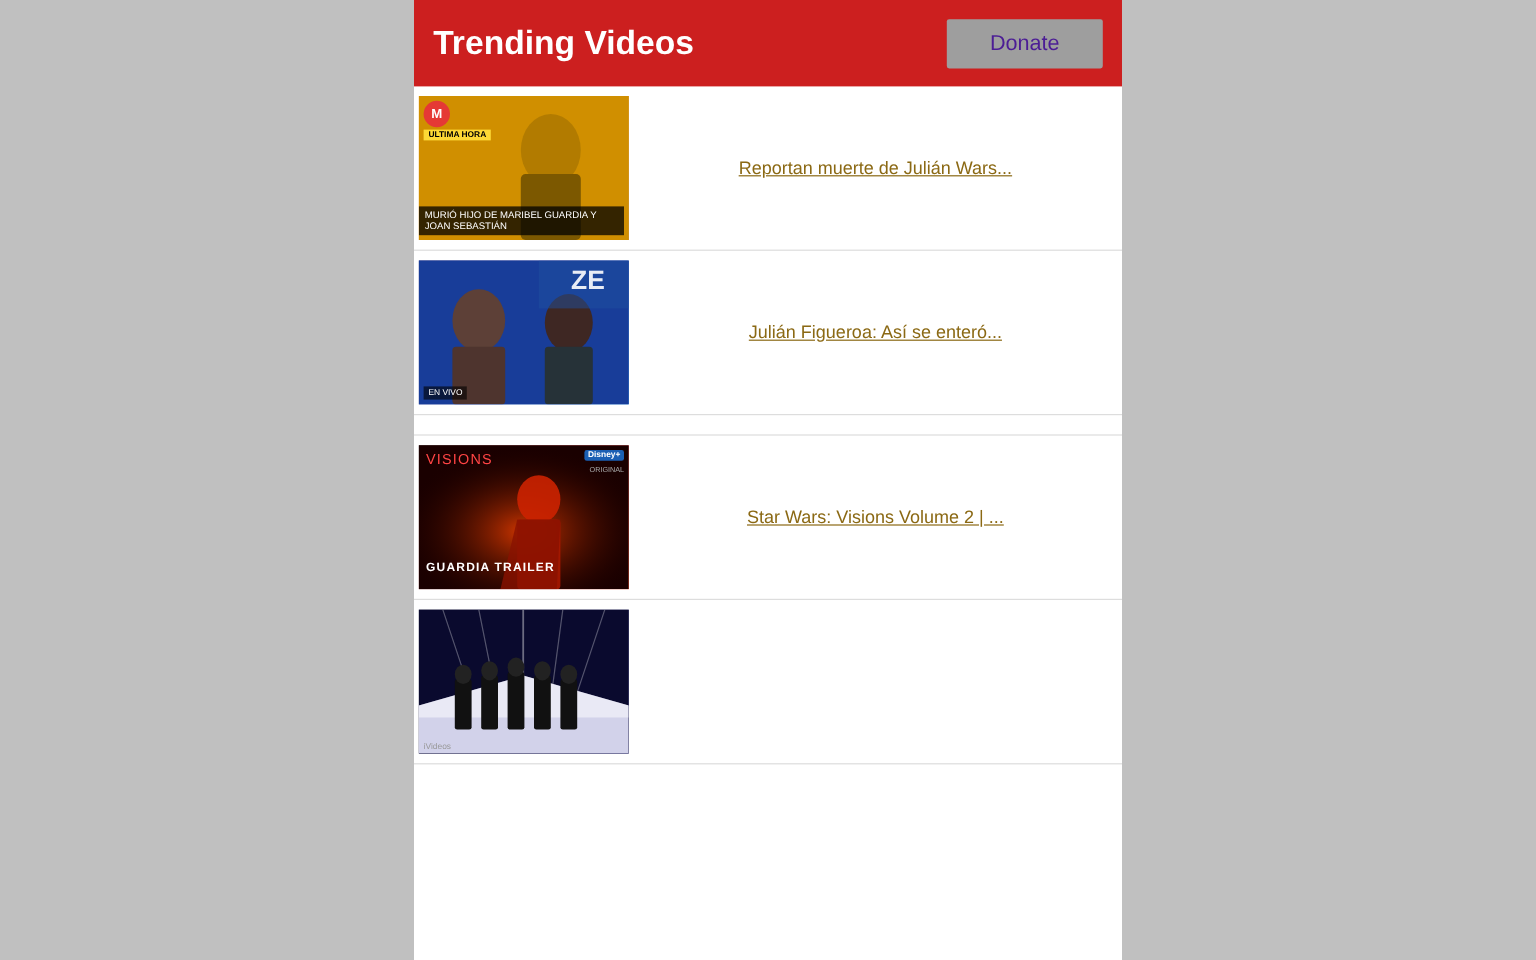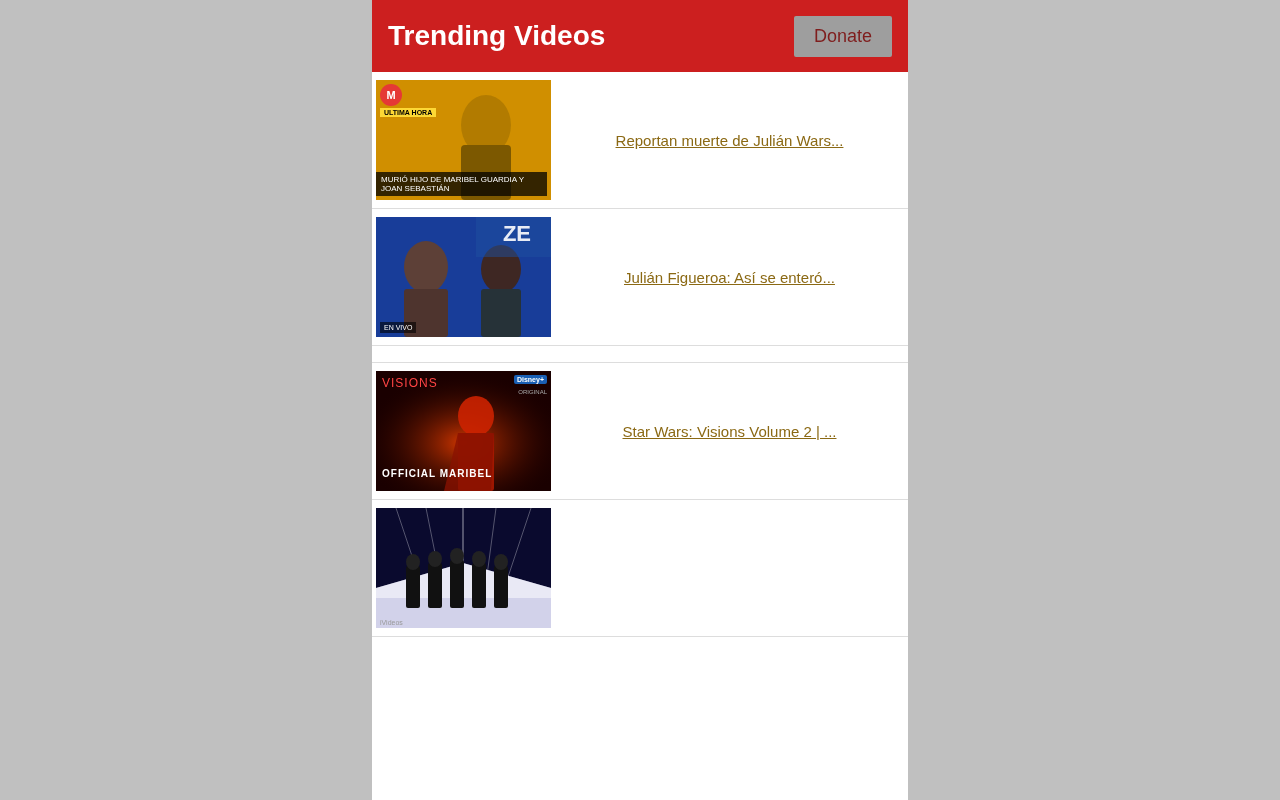--- a/index.html
+++ b/index.html
@@ -7,21 +7,21 @@
     body {
       background-color: #c0c0c0;
       font-family: Arial, sans-serif;
       display: flex;
       justify-content: center;
       width: 1280px;
       min-height: 800px;
     }
 
     .main-container {
-      width: 536px;
+      width: 590px;
       margin: 0 auto;
       background: #fff;
     }
 
     .header {
       background-color: #cc1f1f;
       display: flex;
       align-items: center;
       justify-content: space-between;
       padding: 10px 16px;
@@ -29,23 +29,23 @@
     }
 
     .header-title {
       color: #ffffff;
       font-size: 28px;
       font-weight: bold;
     }
 
     .donate-button {
       background-color: #9e9e9e;
-      color: #7f1d1d;
+      color: #4c1d95;
       border: none;
-      padding: 10px 20px;
+      padding: 10px 36px;
       font-size: 18px;
       cursor: pointer;
       border-radius: 2px;
     }
 
     .video-list {
       width: 100%;
     }
 
     .video-item {
@@ -209,21 +209,21 @@
           <rect width="175" height="120" fill="url(#fireGlow)"></rect>
 
           <ellipse cx="100" cy="45" rx="18" ry="20" fill="#cc2200" opacity="0.9"></ellipse>
           <rect x="82" y="62" width="36" height="58" rx="3" fill="#aa1800" opacity="0.9"></rect>
 
           <polygon points="82,62 68,120 115,120 118,62" fill="#881200" opacity="0.8"></polygon>
         </svg>
         <div style="position:absolute;top:5px;left:6px;color:#ff4444;font-size:12px;font-weight:normal;letter-spacing:1px;z-index:2;">VISIONS</div>
         <div style="position:absolute;top:4px;right:4px;background:#1a5fb4;color:#fff;font-size:7px;font-weight:bold;padding:1px 3px;border-radius:2px;z-index:2;">Disney+</div>
         <div style="position:absolute;top:18px;right:4px;color:#aaa;font-size:6px;z-index:2;">ORIGINAL</div>
-        <div style="position:absolute;bottom:12px;left:6px;color:#fff;font-size:10px;font-weight:bold;letter-spacing:1px;z-index:2;">OFFICIAL MARIBEL</div>
+        <div style="position:absolute;bottom:12px;left:6px;color:#fff;font-size:10px;font-weight:bold;letter-spacing:1px;z-index:2;">GUARDIA TRAILER</div>
       </div>
       <div class="video-info">
         <a class="video-link" href="#">Star Wars: Visions Volume 2 | ...</a>
       </div>
     </div>
 
     <div class="video-item">
       <div class="video-thumbnail thumb-5">
         <svg width="175" height="120" viewBox="0 0 175 120" style="position:absolute;top:0;left:0;">
           <rect width="175" height="120" fill="#0a0a2e"></rect>

